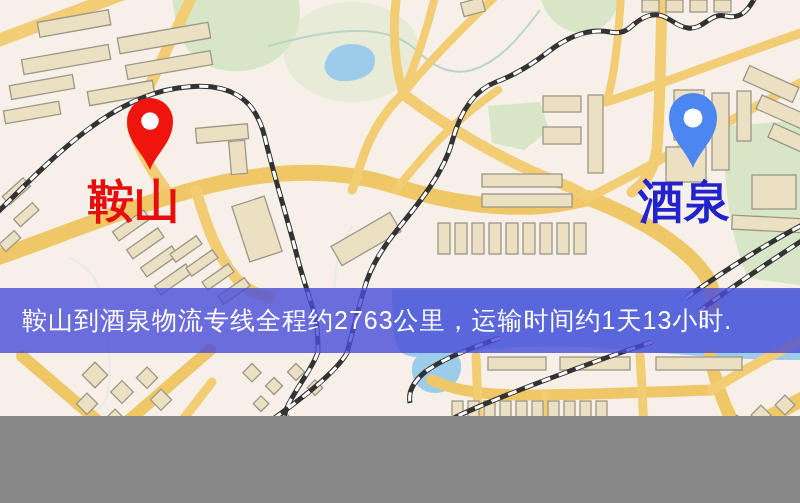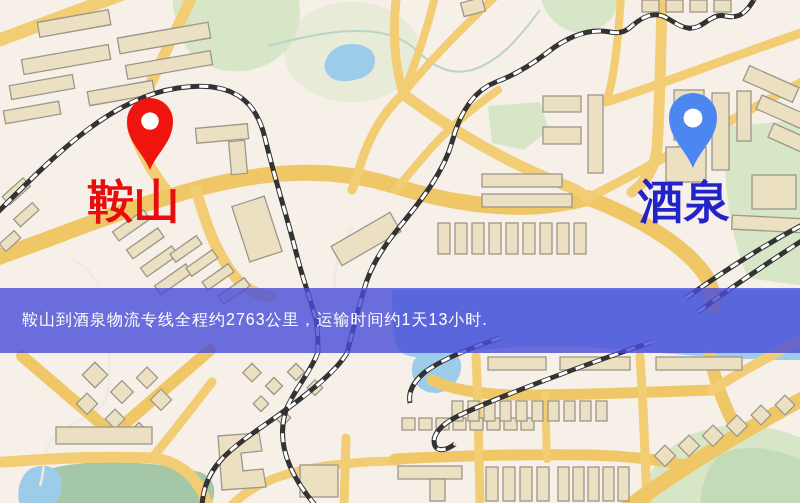--- a/index.html
+++ b/index.html
@@ -1,17 +1,17 @@
 <!DOCTYPE html>
 <html><head>
 <meta charset="utf-8">
 <style>
   html,body{margin:0;padding:0;background:#888;}
   .stage{
-    position:relative;width:800px;height:503px;overflow:hidden;
+    position:relative;width:800px;height:416px;overflow:hidden;
     font-family:"Liberation Sans",sans-serif;
     background:#f6f0e9;
   }
   .stage svg{position:absolute;left:0;top:0;display:block;}
   .green{fill:#d7e6c6;stroke:none;}
   .green-dark{fill:#a3c7a7;}
   .water{fill:#9dcbea;stroke:none;}
   .stream{fill:none;stroke:#bcd3c9;stroke-width:2;}
   .whitepath{fill:none;stroke:#eceae2;stroke-width:2.5;}
   .road{fill:none;stroke:#f2cd74;stroke-linecap:round;stroke-linejoin:round;}
@@ -19,21 +19,21 @@
   .bldg{fill:#ece0c3;stroke:#9d9789;stroke-width:1.3;}
   .rail-base use{stroke:#333333;stroke-width:5;fill:none;}
   .rail-dash use{stroke:#ffffff;stroke-width:3;fill:none;stroke-dasharray:9 9;}
   .pin-hole{fill:#ffffff;}
   .city-label{font-family:"Liberation Serif",serif;font-weight:bold;font-size:46px;}
   .banner{
     position:absolute;left:0;top:288px;width:800px;height:65px;
     background:rgba(74,76,216,0.80);
     display:flex;align-items:center;box-sizing:border-box;padding-left:22px;
   }
-  .banner span{color:#ffffff;font-size:16px;letter-spacing:1px;white-space:nowrap;}
+  .banner span{color:#ffffff;font-size:25px;letter-spacing:1px;white-space:nowrap;}
 </style>
 </head>
 <body>
 
 <div class="stage">
 <svg width="800" height="503" viewBox="0 0 800 503">
   <defs>
     <path id="rlA" d="M-8,218 C55,155 110,98 178,88 C232,80 256,100 265,138 C275,180 288,220 297,256 C303,280 311,300 316,320 C318,331 318,342 318,353"></path>
     <path id="rlBL" d="M347,353 C336,372 306,396 266,424 C228,450 204,468 202,506"></path>
     <path id="rlBR" d="M318,352 C311,372 295,388 286,410 C275,444 291,477 316,506"></path>

